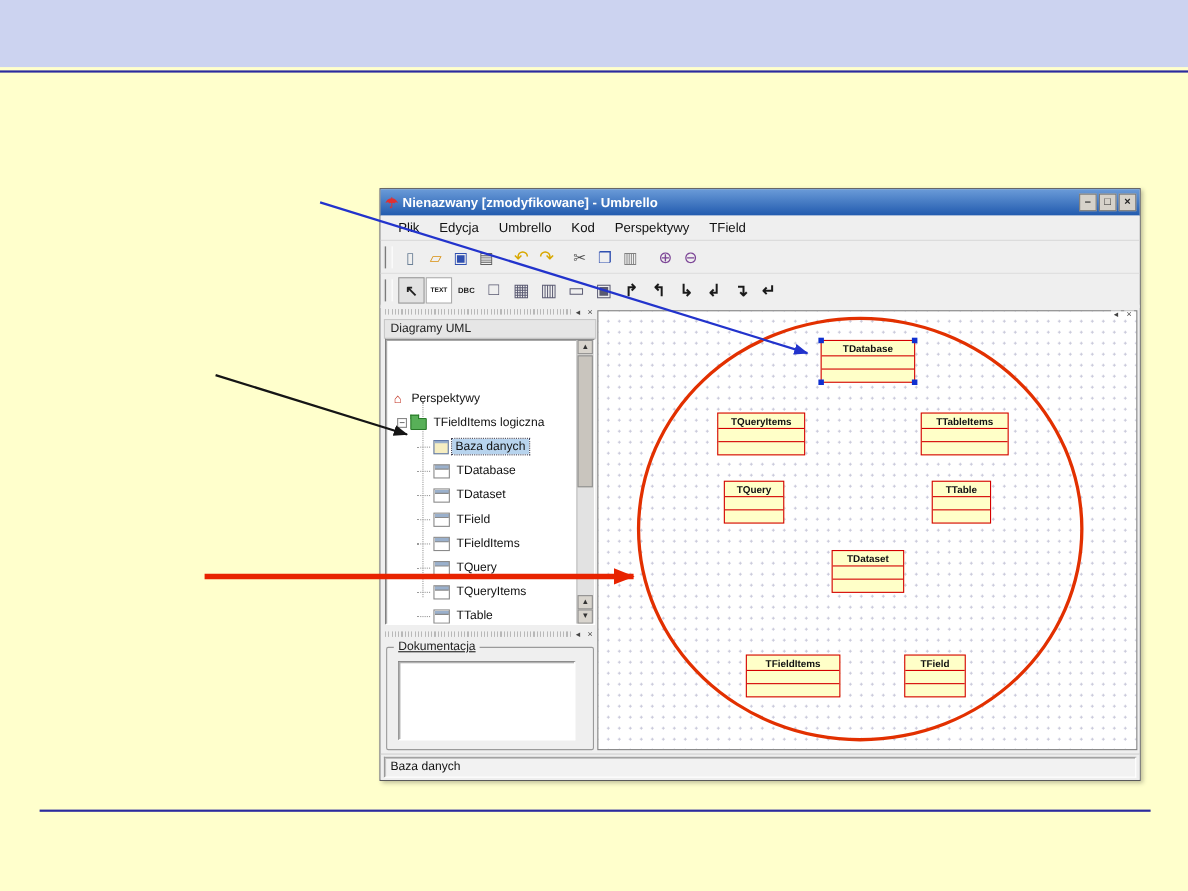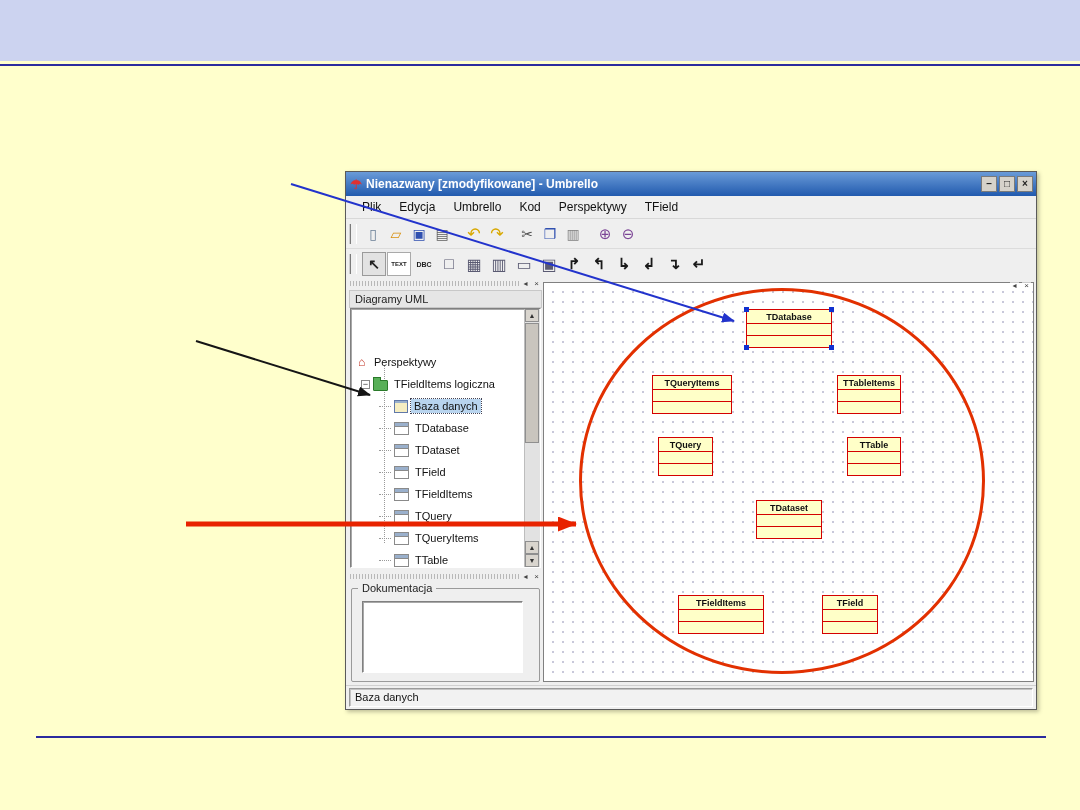--- a/index.html
+++ b/index.html
@@ -119,21 +119,21 @@
   .sb-b1{bottom:13px;}
   .sb-b2{bottom:0;}
   .sb-thumb{position:absolute;left:0;top:14px;width:14px;height:120px;background:#C9C5BE;border:1px solid #8f8f8f;box-sizing:border-box;}
 
   .dock-head2{position:absolute;left:0;right:0;top:293px;}
   .doc-group{
     position:absolute;left:2px;right:2px;top:309px;height:92px;
     border:1px solid #9a9a9a;border-radius:2px;
   }
   .doc-label{
-    position:absolute;left:6px;top:-7px;background:#EFEFEF;padding:0 4px;font-size:11px;color:#222;
+    position:absolute;left:6px;top:-7px;background:#EFEFEF;padding:0 4px;font-size:11px;color:#222;text-decoration:underline;
   }
   .doc-text{
     position:absolute;left:10px;right:16px;top:12px;bottom:8px;background:#fff;
     border:1px solid #808080;border-bottom-color:#fff;border-right-color:#fff;
     box-shadow:inset 1px 1px 0 #a8a8a8;
   }
 
   
   .canvas{
     position:absolute;left:197px;top:5px;width:489px;height:398px;
@@ -337,21 +337,21 @@
           <span class="hdl tr" data-name="selection-handle"></span>
           <span class="hdl bl" data-name="selection-handle"></span>
           <span class="hdl br" data-name="selection-handle"></span>
         </div>
           <div class="uml-class" data-name="uml-class-tqueryitems" style="left: 108px; top: 92px; width: 80px;">
           <div class="uml-name" data-name="uml-class-name">TQueryItems</div>
           <div class="uml-sec" data-name="uml-class-attributes"></div>
           <div class="uml-sec last" data-name="uml-class-operations"></div>
 
         </div>
-          <div class="uml-class" data-name="uml-class-ttableitems" style="left: 293px; top: 92px; width: 64px;">
+          <div class="uml-class" data-name="uml-class-ttableitems" style="left: 293px; top: 92px; width: 80px;">
           <div class="uml-name" data-name="uml-class-name">TTableItems</div>
           <div class="uml-sec" data-name="uml-class-attributes"></div>
           <div class="uml-sec last" data-name="uml-class-operations"></div>
 
         </div>
           <div class="uml-class" data-name="uml-class-tquery" style="left: 114px; top: 154px; width: 55px;">
           <div class="uml-name" data-name="uml-class-name">TQuery</div>
           <div class="uml-sec" data-name="uml-class-attributes"></div>
           <div class="uml-sec last" data-name="uml-class-operations"></div>
 

